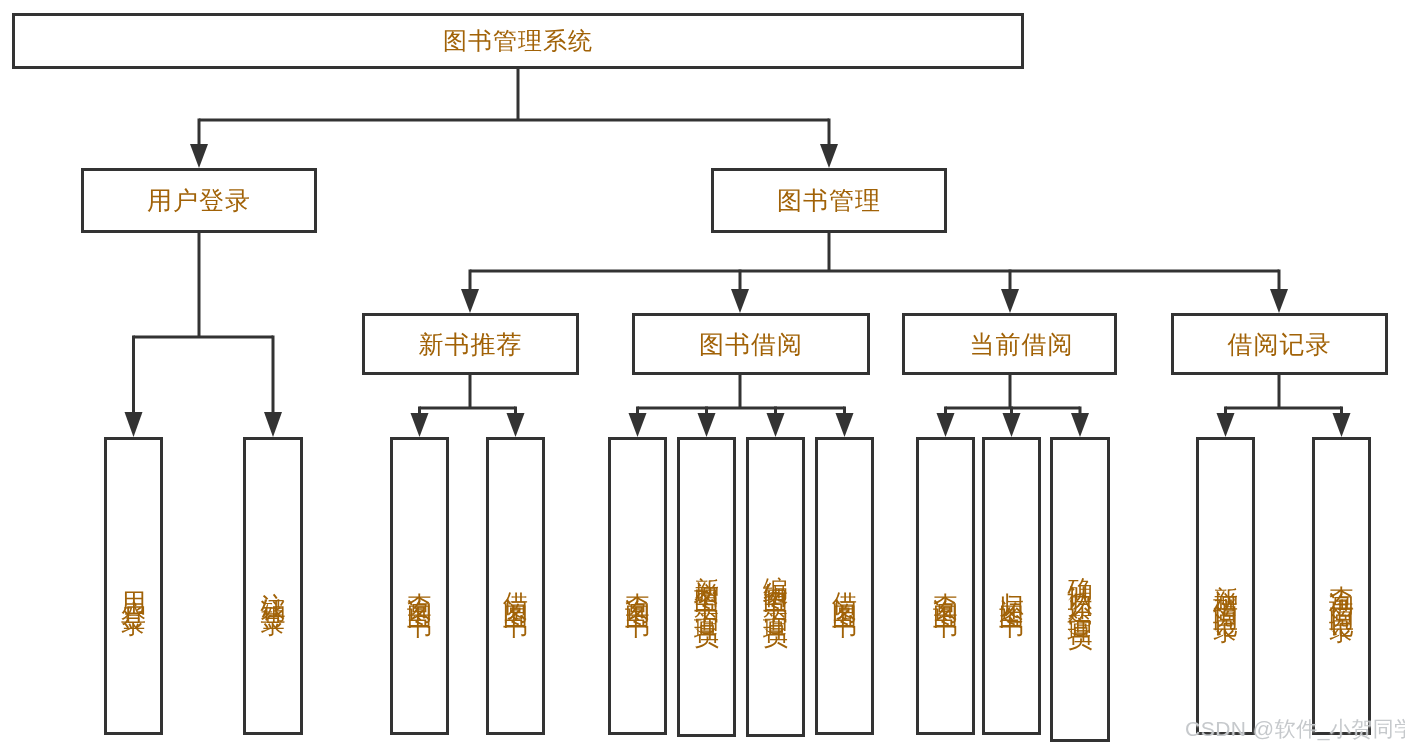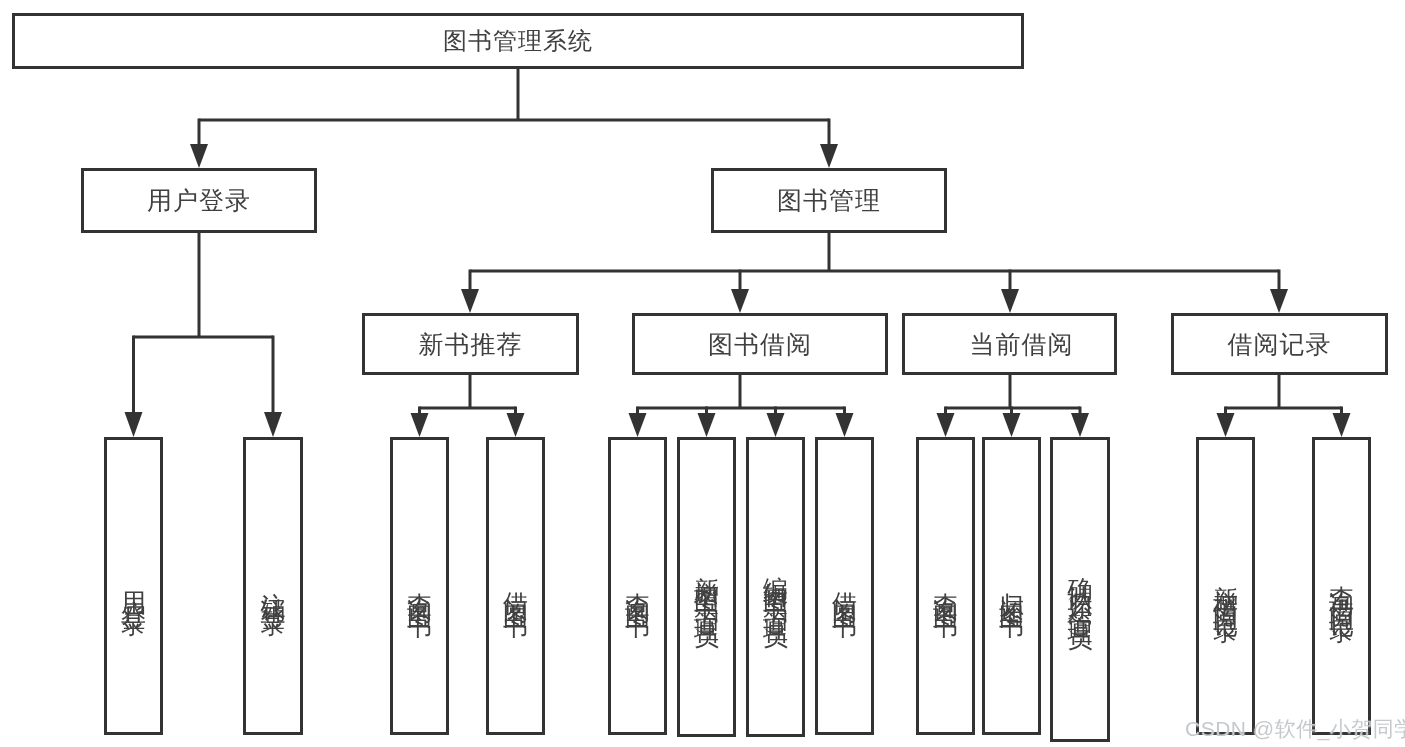--- a/index.html
+++ b/index.html
@@ -13,21 +13,21 @@
   #diagram { position: absolute; left: 0; top: 0; width: 1405px; height: 747px; }
   svg.connectors { position: absolute; left: 0; top: 0; z-index: 0; }
   .node {
     position: absolute;
     box-sizing: border-box;
     border: 3px solid #333333;
     background: #ffffff;
     display: flex;
     align-items: center;
     justify-content: center;
-    color: #404040;
+    color: #a16207;
     z-index: 1;
   }
   .h { font-size: 25px; letter-spacing: 1px; white-space: nowrap; }
   .root-box { font-size: 24px; }
   .leaf {
     writing-mode: vertical-rl;
     text-orientation: mixed;
     font-size: 25px;
     letter-spacing: 7px;
     line-height: 1;
@@ -116,21 +116,21 @@
       <polygon points="1332.5,413 1350.5,413 1341.5,437"></polygon>
     </g>
   </svg>
 
   <div class="node h root-box" style="left:12px; top:13px; width:1012px; height:56px;">图书管理系统</div>
 
   <div class="node h" style="left:81px; top:168px; width:236px; height:65px;">用户登录</div>
   <div class="node h" style="left:711px; top:168px; width:236px; height:65px;">图书管理</div>
 
   <div class="node h" style="left:362px; top:313px; width:217px; height:62px;">新书推荐</div>
-  <div class="node h" style="left:632px; top:313px; width:256px; height:62px;">图书借阅</div>
+  <div class="node h" style="left:632px; top:313px; width:238px; height:62px;">图书借阅</div>
   <div class="node h" style="left:902px; top:313px; width:215px; height:62px;padding-left:24px;">当前借阅</div>
   <div class="node h" style="left:1171px; top:313px; width:217px; height:62px;">借阅记录</div>
 
   <div class="node leaf" style="left:104px; top:437px; width:59px; height:298px;">用户登录</div>
   <div class="node leaf" style="left:243px; top:437px; width:60px; height:298px;">注销登录</div>
 
   <div class="node leaf" style="left:390px; top:437px; width:59px; height:298px;">查询图书</div>
   <div class="node leaf" style="left:486px; top:437px; width:59px; height:298px;">借阅图书</div>
 
   <div class="node leaf" style="left:608px; top:437px; width:59px; height:298px;">查询图书</div>

